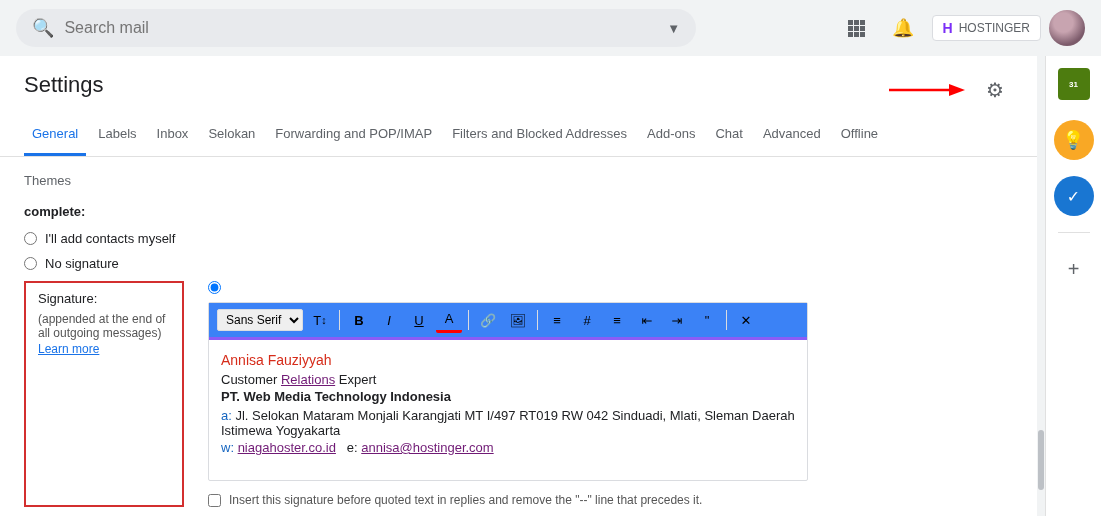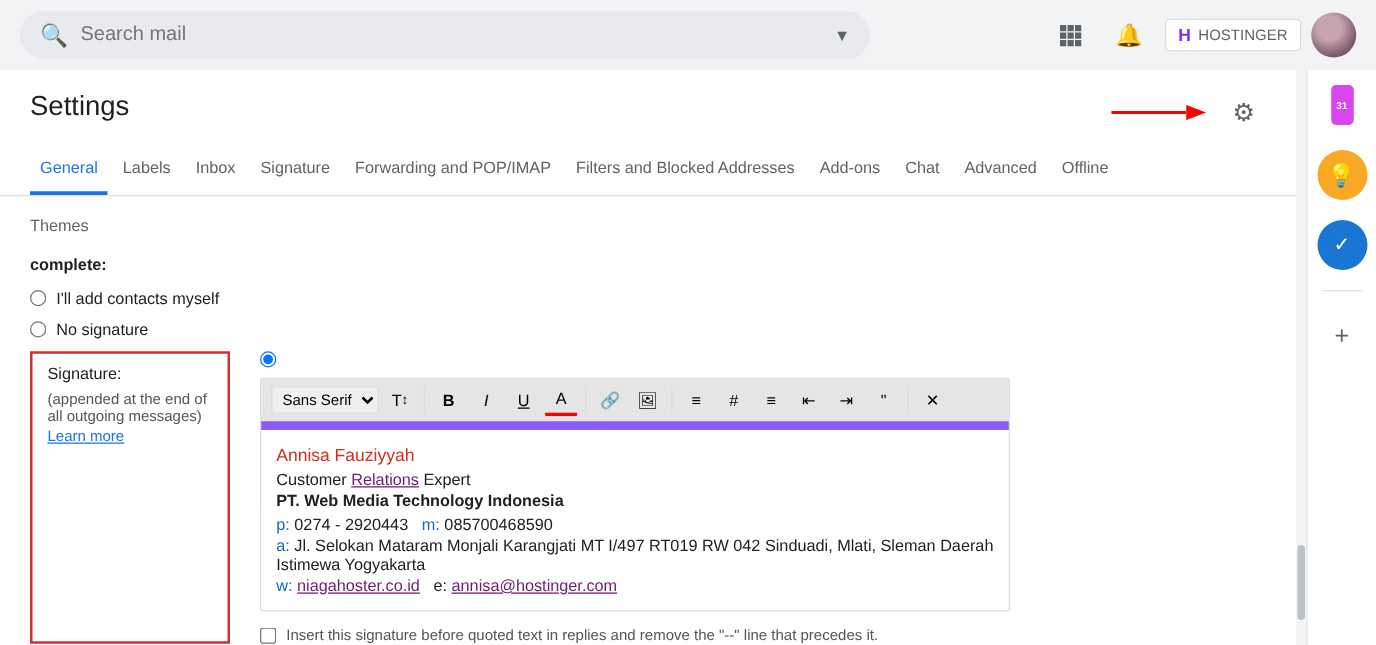--- a/index.html
+++ b/index.html
@@ -172,25 +172,25 @@
     
     .sig-editor-wrapper {
       border: 1px solid #dadce0;
       border-radius: 2px;
       margin-top: 8px;
       max-width: 600px;
     }
     .sig-toolbar {
       display: flex;
       align-items: center;
-      border-bottom: 7px solid #8b5cf6;
+      border-bottom: 3px solid #8b5cf6;
       padding: 4px 8px;
       gap: 4px;
       flex-wrap: wrap;
-      background: #e5e5e5;
+      background: #3b82f6;
     }
     .sig-toolbar select {
       border: 1px solid #dadce0;
       border-radius: 2px;
       padding: 2px 4px;
       font-size: 12px;
       cursor: pointer;
     }
     .tb-btn {
       width: 26px; height: 26px;
@@ -286,26 +286,26 @@
     }
 
     .gear-section {
       display: flex;
       align-items: center;
       gap: 8px;
     }
 
     
     .cal-icon {
-      background: #d946ef;
+      background: #4d7c0f;
       color: white;
       font-size: 10px;
       font-weight: bold;
       border-radius: 4px;
-      width: 18px; height: 32px;
+      width: 32px; height: 32px;
       display: flex; flex-direction: column; align-items: center; justify-content: center;
     }
   </style>
 </head>
 <body>
 
 <div class="top-bar">
   <div class="search-bar">
     <span style="color:#5f6368; font-size:18px;">🔍</span>
     <input type="text" placeholder="Search mail" style="">
@@ -353,21 +353,21 @@
         <button class="icon-btn" style="width:36px;height:36px;">
           <span style="font-size:20px; color:#5f6368;">⚙</span>
         </button>
       </div>
     </div>
 
     <div class="tabs">
       <div class="tab active">General</div>
       <div class="tab">Labels</div>
       <div class="tab">Inbox</div>
-      <div class="tab">Signature</div>
+      <div class="tab">Selokan</div>
       <div class="tab">Forwarding and POP/IMAP</div>
       <div class="tab">Filters and Blocked Addresses</div>
       <div class="tab">Add-ons</div>
       <div class="tab">Chat</div>
       <div class="tab">Advanced</div>
       <div class="tab">Offline</div>
     </div>
 
     <div class="content">
 
@@ -435,27 +435,20 @@
               <div class="tb-sep"></div>
               <button class="tb-btn">✕</button>
             </div>
 
             <div class="sig-content" contenteditable="true" style="">
               <div class="sig-name">Annisa Fauziyyah</div>
               <div class="sig-title">
                 <span>Customer </span><a href="#">Relations</a><span> Expert</span>
               </div>
               <div class="sig-company">PT. Web Media Technology Indonesia</div>
-              <div class="sig-phone">
-                <span class="label">p:</span>
-                <span>0274 - 2920443</span>
-                &nbsp;
-                <span class="label">m:</span>
-                <span>085700468590</span>
-              </div>
               <div class="sig-address">
                 <span class="label">a:</span>
                 <span>Jl. Selokan Mataram Monjali Karangjati MT I/497 RT019 RW 042 Sinduadi, Mlati, Sleman Daerah Istimewa Yogyakarta</span>
               </div>
               <div class="sig-web">
                 <span class="label">w:</span>
                 <a href="#">niagahoster.co.id</a>
                 &nbsp;
                 <span>e:</span>
                 <a href="#">annisa@hostinger.com</a>

